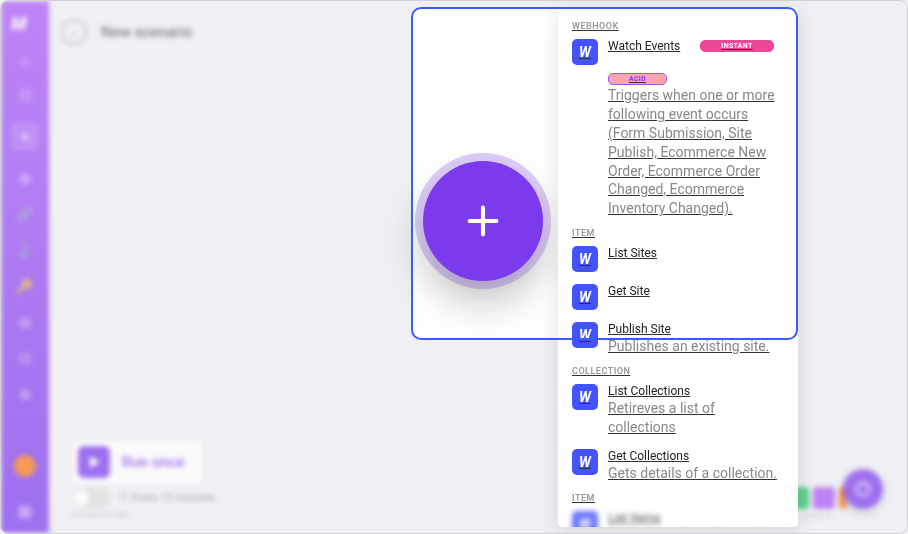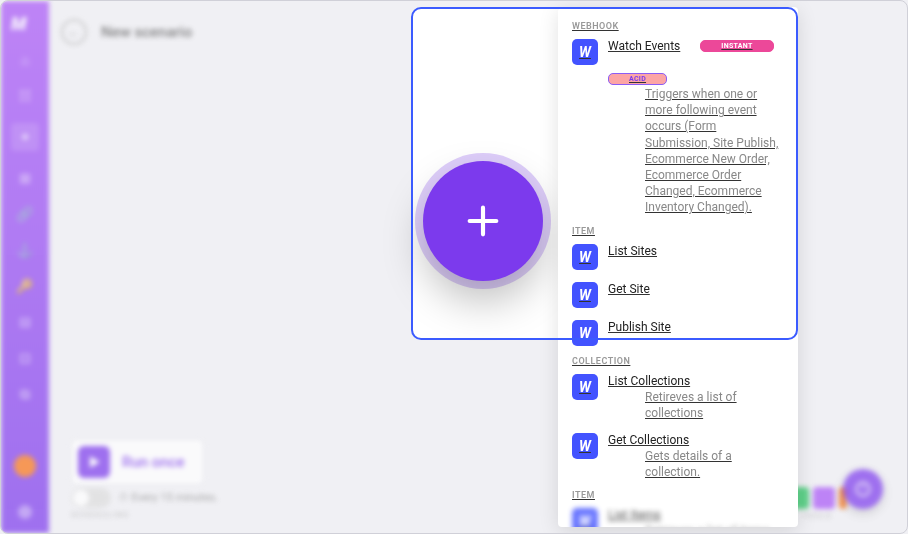--- a/index.html
+++ b/index.html
@@ -44,21 +44,21 @@
   .bb-sq.purple { background: #a855f7; }
   .bb-sq.orange { background: #f97316; width: 8px; }
 
   
   .popup { position: absolute; left: 557px; top: 6px; width: 240px; background: #fff; border-radius: 4px; box-shadow: 0 4px 20px rgba(0,0,0,0.12); padding: 10px 0; font-size: 12px; color: #333; max-height: 520px; overflow: hidden; text-decoration: underline; }
   .popup .section-header { font-size: 9px; letter-spacing: 0.5px; color: #999; padding: 4px 14px 2px; font-weight: 600; }
   .popup .item { display: flex; gap: 10px; padding: 6px 14px; cursor: pointer; }
   .popup .app-icon { width: 26px; height: 26px; background: #4353ff; border-radius: 5px; flex-shrink: 0; display: flex; align-items: center; justify-content: center; color: #fff; font-weight: 700; font-size: 14px; font-style: italic; }
   .popup .item-body { flex: 1; min-width: 0; }
   .popup .item-title { font-size: 12px; color: #222; display: flex; align-items: center; gap: 20px; flex-wrap: wrap; }
-  .popup .item-desc { font-size: 12px; color: #888; line-height: 1.35; margin-top: 1px; margin-left: 37px; }
+  .popup .item-desc { font-size: 14px; color: #888; line-height: 1.35; margin-top: 1px; }
   .badge { font-size: 7px; padding: 1px 20px; border-radius: 5px; font-weight: 700; letter-spacing: 0.3px; }
   .badge.instant { background: #ec4899; color: #fff; border: 1px solid #ec4899; }
   .badge.acid { background: #fca5a5; color: #7c3aed; border: 1px solid #8b5cf6; text-align: center; }
 
   
   .popup-blur-section { filter: blur(2.5px); opacity: 0.8; }
 
   
   .highlight-rect { position: absolute; left: 410px; top: 6px; width: 387px; height: 333px; border: 2px solid #3b5bff; border-radius: 10px; pointer-events: none; background: rgba(255,255,255,0); }
   
@@ -184,20 +184,21 @@
             <span>Get Site</span>
           </div>
         </div>
       </div>
       <div class="item">
         <div class="app-icon">W</div>
         <div class="item-body">
           <div class="item-title">
             <span>Publish Site</span>
           </div>
+          <div class="item-desc">Publishes an existing site.</div>
         </div>
       </div>
       <div class="section-header">COLLECTION</div>
       <div class="item">
         <div class="app-icon">W</div>
         <div class="item-body">
           <div class="item-title">
             <span>List Collections</span>
           </div>
           <div class="item-desc">Retireves a list of collections</div>

